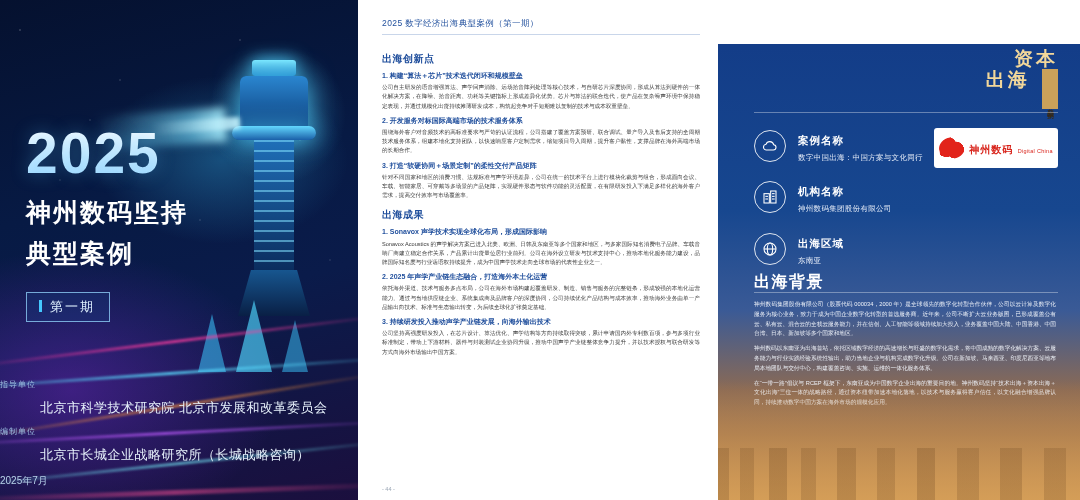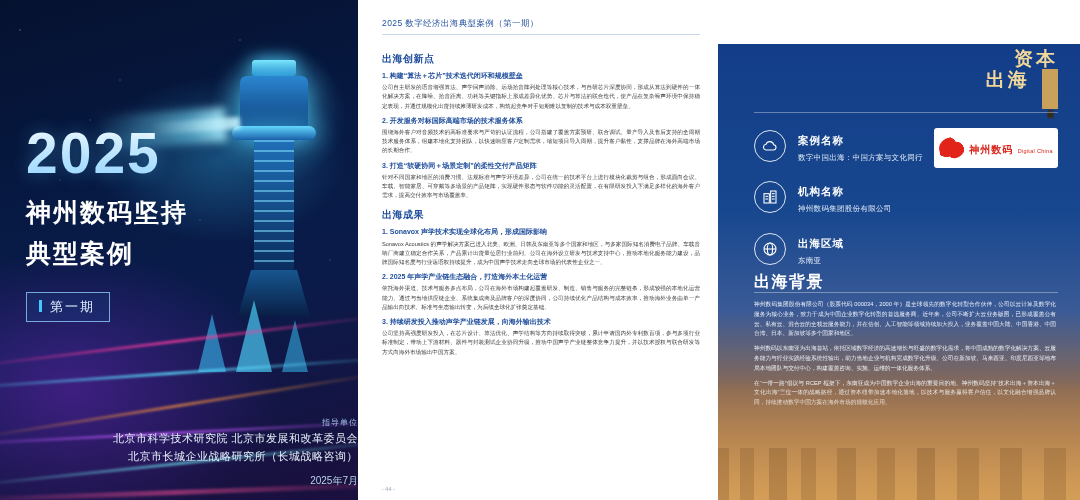--- a/index.html
+++ b/index.html
@@ -57,23 +57,23 @@
   .streak{position:absolute;height:3px;border-radius:3px;filter:blur(1.2px);}
   .cover-text{position:absolute;left:26px;top:84px;z-index:5;margin-top:41px;}
   .year{font-size:57px;font-weight:bold;letter-spacing:2px;
     background:linear-gradient(180deg,#ffffff,#9ed8ff);-webkit-background-clip:text;background-clip:text;color:transparent;
     text-shadow:0 0 18px rgba(90,200,255,.35);line-height:1;}
   .t-line1{margin-top:14px;font-size:25px;font-weight:bold;letter-spacing:2px;color:#ffffff;}
   .t-line2{margin-top:8px;font-size:25px;font-weight:bold;letter-spacing:2px;color:#ffffff;}
   .issue{margin-top:22px;display:inline-block;padding:5px 14px 5px 12px;border:1px solid rgba(150,215,255,.75);
     font-size:13px;letter-spacing:2px;color:#dff1ff;background:rgba(20,70,140,.25);}
   .issue .bar{display:inline-block;width:3px;height:12px;background:#45c8ff;margin-right:8px;vertical-align:-1px;}
-  .cover-foot{position:absolute;left:0;right:0;bottom:12px;text-align:right;z-index:5;color:#cfe2f5;}
+  .cover-foot{position:absolute;left:0;right:0;bottom:12px;text-align:left;z-index:5;color:#cfe2f5;}
   .cf-label{font-size:8px;color:#9fc2e2;letter-spacing:1px;}
-  .cf-org{font-size:11px;color:#e6f1fb;margin-top:3px;letter-spacing:.5px;}
+  .cf-org{font-size:13px;color:#e6f1fb;margin-top:9px;letter-spacing:.5px;padding-left:40px;}
   .cf-date{font-size:10px;color:#b8d2ea;margin-top:10px;}
 
   
   .textpage{position:relative;flex:0 0 360px;width:360px;height:500px;background:#ffffff;padding:0;}
   .tp-head{position:absolute;left:24px;top:18px;right:18px;}
   .tp-head .ttl{font-size:8.5px;color:#1f4e9c;letter-spacing:.4px;}
   .tp-head .rule{margin-top:4px;height:1px;background:#c9d6ea;}
   .tp-body{position:absolute;left:24px;right:18px;top:44px;bottom:18px;}
   .sec-h{color:#1f4e9c;font-size:10px;font-weight:bold;margin:8px 0 4px;letter-spacing:.5px;}
   .sub-h{color:#1f4e9c;font-size:7px;font-weight:bold;margin:5px 0 2px;line-height:1.45;}
@@ -166,20 +166,21 @@
       <div class="t-line1">神州数码坚持</div>
       <div class="t-line2">典型案例</div>
       <div class="issue">
         <span class="bar"></span><span>第一期</span>
       </div>
     </div>
 
     <div class="cover-foot">
       <div class="cf-label">指导单位</div>
       <div class="cf-org">北京市科学技术研究院    北京市发展和改革委员会</div>
+      <div class="cf-label" style="margin-top:9px">编制单位</div>
       <div class="cf-org">北京市长城企业战略研究所（长城战略咨询）</div>
       <div class="cf-date">2025年7月</div>
     </div>
   </section>
 
   <section class="textpage">
     <div class="tp-head">
       <div class="ttl">2025 数字经济出海典型案例（第一期）</div>
       <div class="rule"></div>
     </div>

